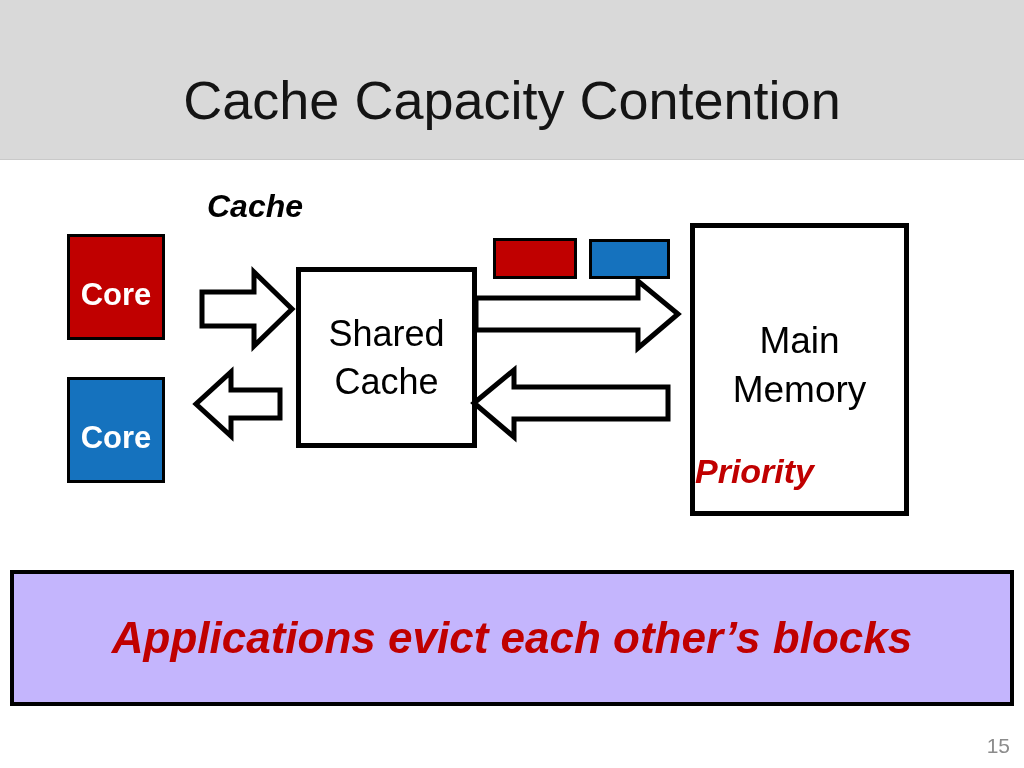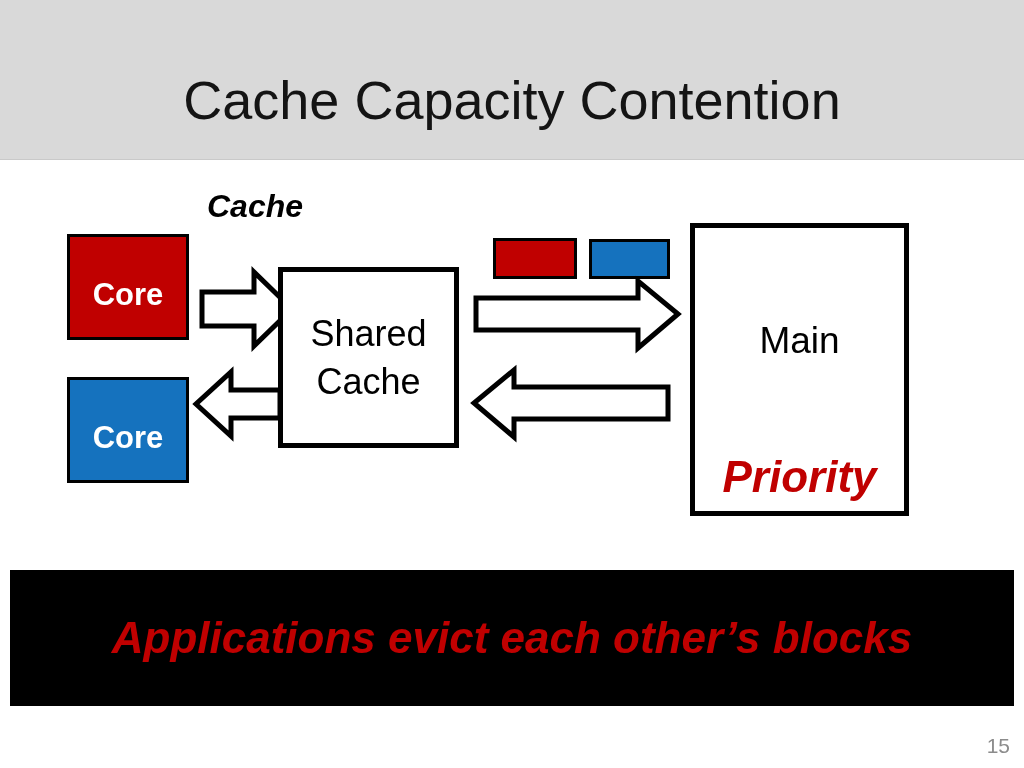--- a/index.html
+++ b/index.html
@@ -37,21 +37,21 @@
   .obox {
     position: absolute;
     box-sizing: border-box;
     background: #ffffff;
     border: 3px solid #000;
   }
 
   
   .core {
     left: 67px;
-    width: 122px; height: 106px;
+    width: 98px; height: 106px;
     display: flex;
     align-items: center;
     justify-content: center;
     padding-top: 16px;
   }
   .core.red  { top: 234px; background: var(--accent_red, #c00000); }
   .core.blue { top: 377px; background: var(--accent_blue, #1572be); }
   .core .core-label {
     color: #ffffff;
     font-weight: bold;
@@ -65,21 +65,21 @@
     font-size: 32px;
     line-height: 44px;
     font-style: italic;
     font-weight: 600;
     color: #000;
     white-space: nowrap;
   }
 
   
   .shared-cache {
-    left: 278px; top: 267px;
+    left: 296px; top: 267px;
     width: 181px; height: 181px;
     border-width: 5px;
     display: flex;
     flex-direction: column;
     align-items: center;
     justify-content: center;
   }
   .shared-cache .sc-line {
     font-size: 36px;
     line-height: 48px;
@@ -98,22 +98,21 @@
     width: 100%;
     text-align: center;
     font-size: 37px;
     line-height: 49px;
     color: #000;
   }
   .priority-label {
     position: absolute;
     top: 224px; left: 0;
     width: 100%;
-    text-align: center;
-    font-size: 44px;
+    font-size: 34px;
     font-style: italic;
     font-weight: 600;
     color: var(--accent_red, #c00000);
   }
 
   
   .cache-block { position: absolute; box-sizing: border-box; border: 3px solid #000; }
   .cache-block.red  { left: 493px; top: 238px; width: 84px; height: 41px; background: var(--accent_red, #c00000); }
   .cache-block.blue { left: 589px; top: 239px; width: 81px; height: 40px; background: var(--accent_blue, #1572be); }
 
@@ -129,21 +128,21 @@
   #arrow-cache-to-core   { left: 196px; top: 372px; }
   #arrow-cache-to-memory { left: 476px; top: 281px; }
   #arrow-memory-to-cache { left: 474px; top: 370px; }
 
   
   .callout {
     position: absolute;
     left: 10px; top: 570px;
     width: 1004px; height: 136px;
     box-sizing: border-box;
-    background: #000000;
+    background: #c4b5fd;
     border: 4px solid #000;
     display: flex;
     flex-direction: column;
     align-items: center;
     justify-content: center;
   }
   .callout .callout-line {
     font-size: 44px;
     line-height: 62px;
     font-style: italic;
@@ -201,20 +200,21 @@
     <polygon points="0,17 162,17 162,0 202,33 162,67 162,49 0,49"></polygon>
   </svg>
 
   <svg id="arrow-memory-to-cache" class="arrow" width="194" height="67" viewBox="0 0 194 67">
     <polygon points="194,17 40,17 40,0 0,33 40,67 40,49 194,49"></polygon>
   </svg>
 
   <div class="obox main-memory">
     <div class="mm-label">
       <div>Main</div>
+      <div>Memory</div>
     </div>
     <div class="priority-label">Priority</div>
   </div>
 
   <div class="callout">
     <div class="callout-line">Applications evict each other’s blocks</div>
   </div>
 
   <div class="page-number">15</div>
 

